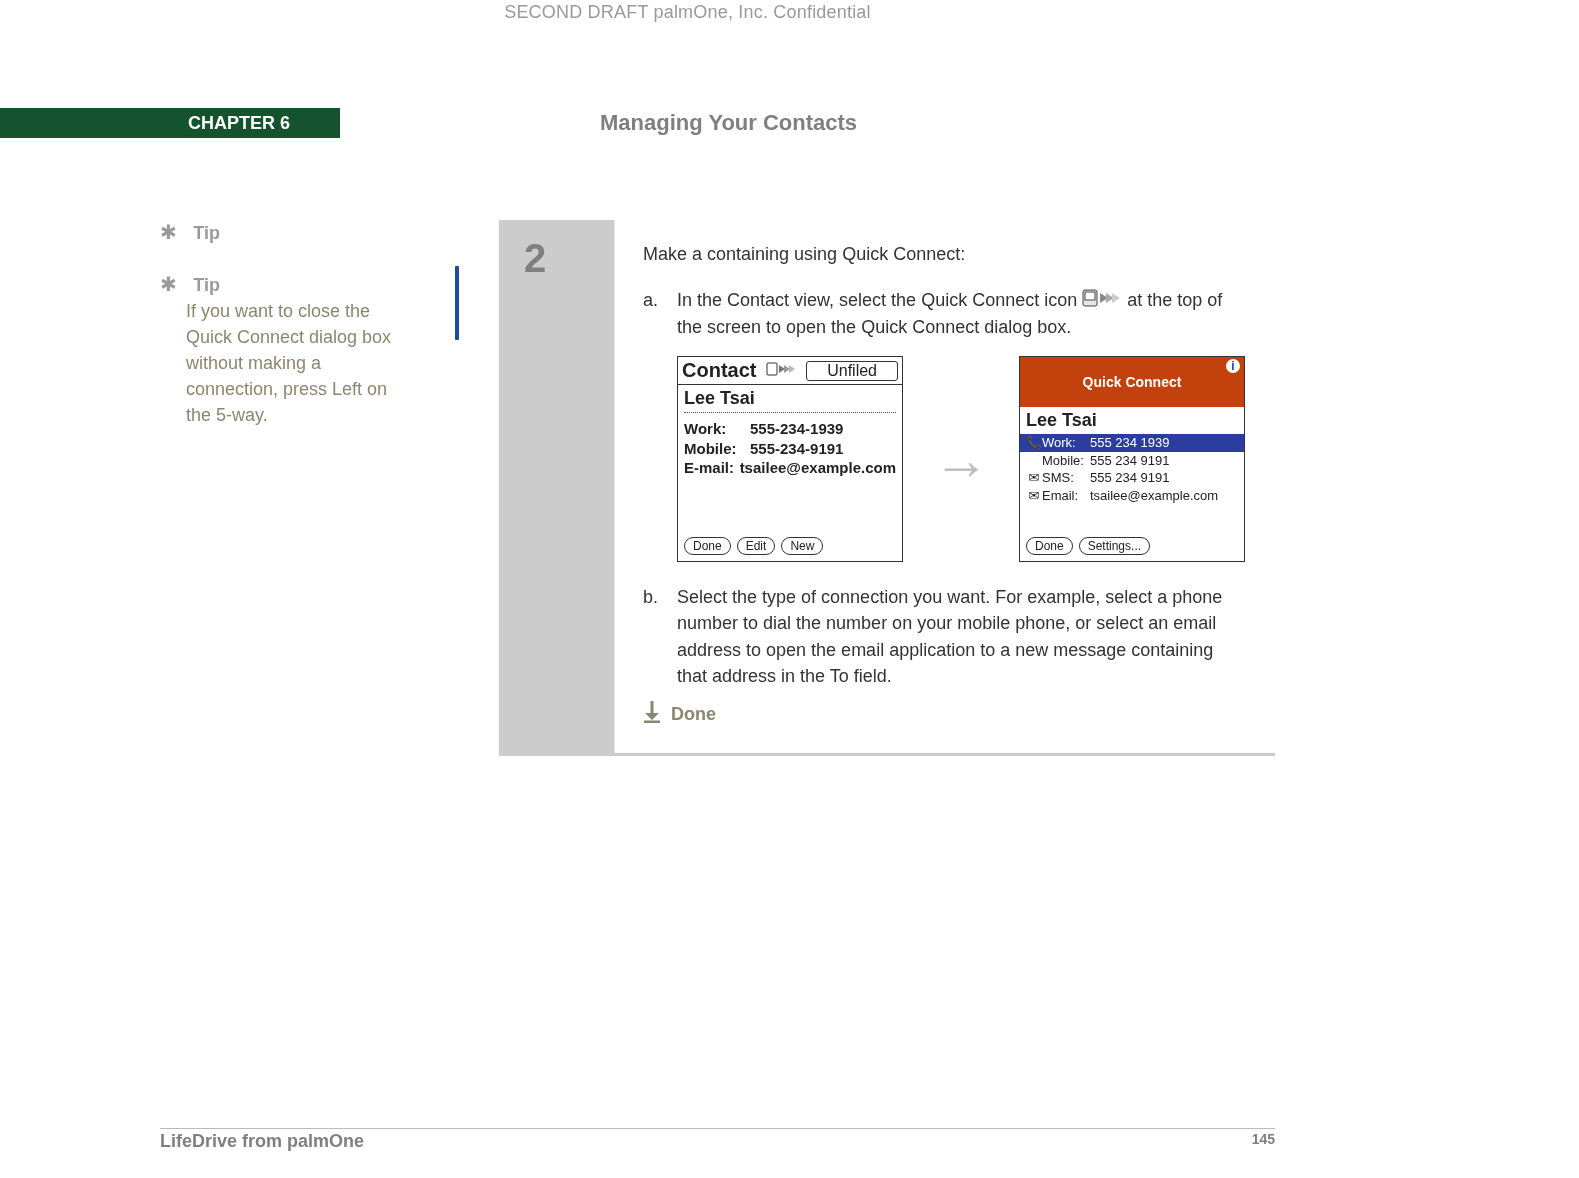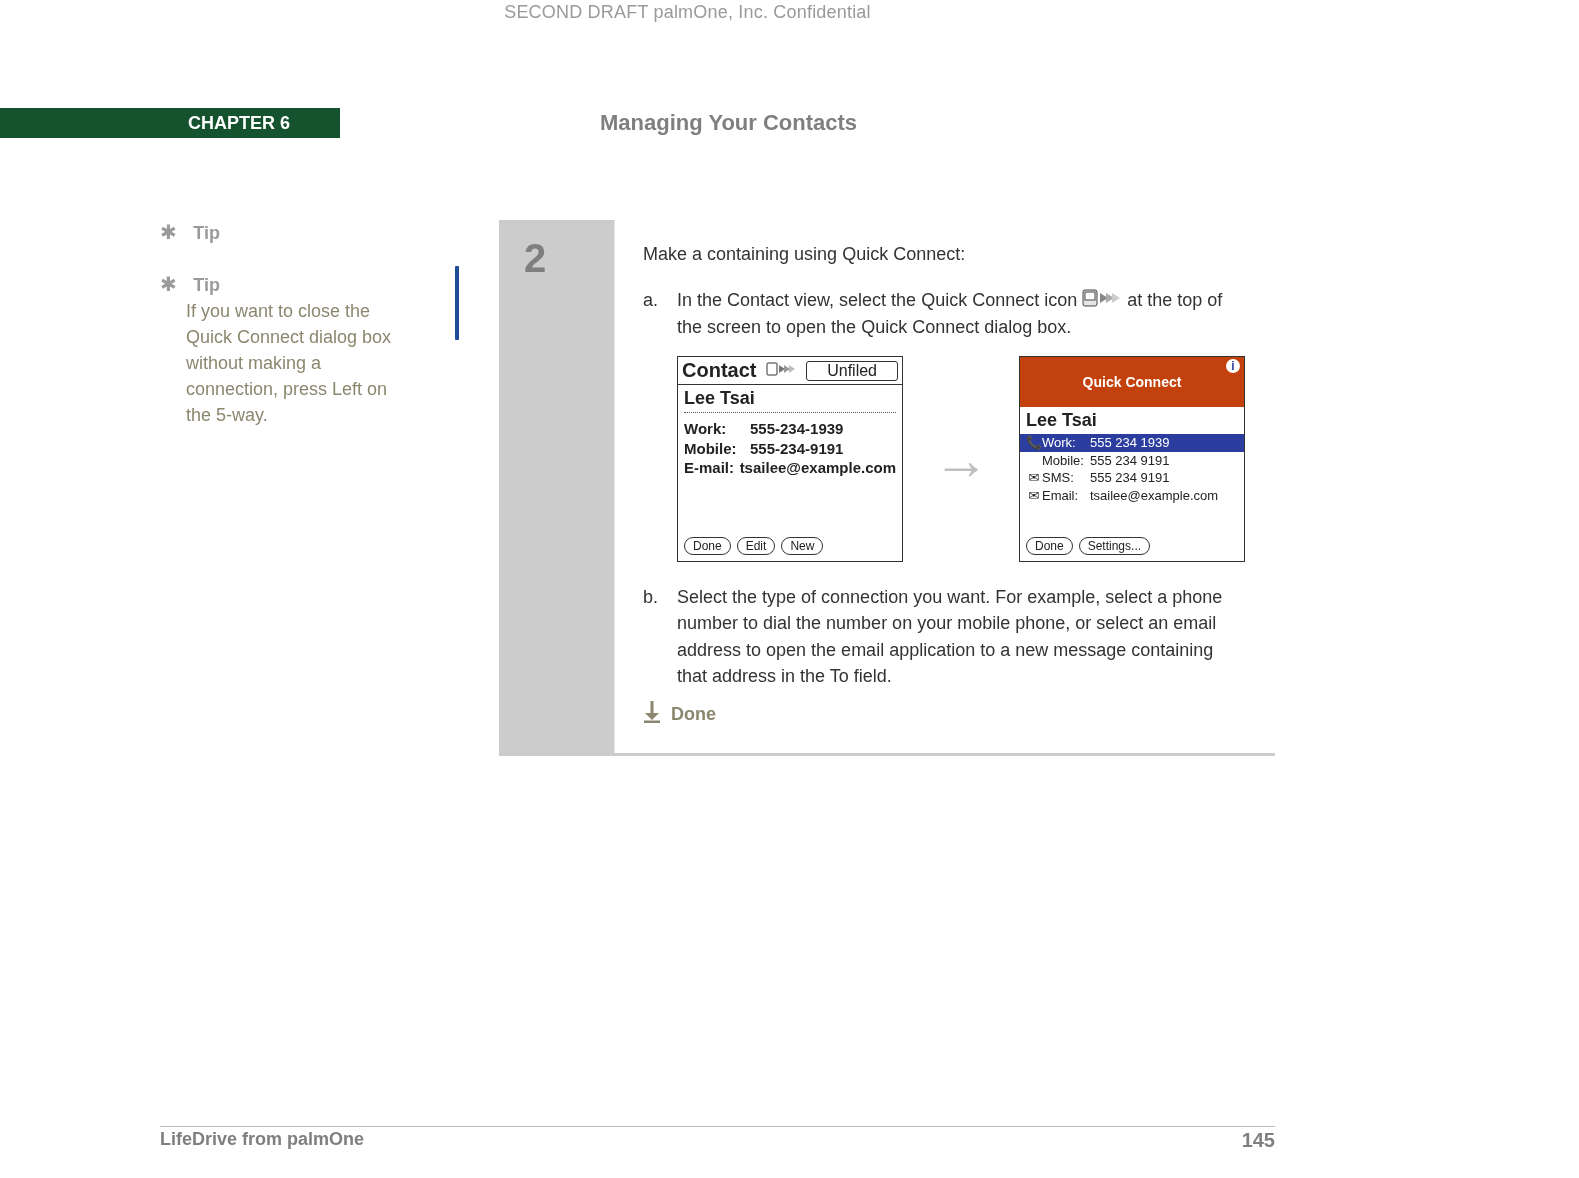--- a/index.html
+++ b/index.html
@@ -44,21 +44,21 @@
   .sb-row{display:flex;align-items:center;font-size:13px;padding:0 6px;line-height:1.35}
   .sb-ico{width:16px;text-align:center}
   .sb-lab{width:48px}
   .sb-val{flex:1}
   .sb-selected{background:#2b3ea0;color:#fff}
   .sb-btnrow{position:absolute;bottom:6px;left:6px;display:flex;gap:6px}
   .done-row{display:flex;align-items:center;gap:10px;color:#8b876f;font-weight:bold;font-size:18px;margin-top:10px}
   .done-arrow{font-size:22px;color:#8b876f}
   .footer{position:absolute;bottom:26px;left:160px;right:100px;border-top:1px solid #bbb;display:flex;justify-content:space-between;padding-top:2px}
   .footer-left{color:#7f7f7f;font-weight:bold;font-size:18px}
-  .footer-right{color:#7f7f7f;font-weight:bold;font-size:20px}
+  .footer-right{color:#7f7f7f;font-weight:bold;font-size:14px}
 </style>
 </head>
 <body>
 
 <div class="page">
 
   <div class="watermark">SECOND DRAFT palmOne, Inc.  Confidential</div>
 
   <div class="header-row">
     <div class="chapter-badge">CHAPTER 6</div>

